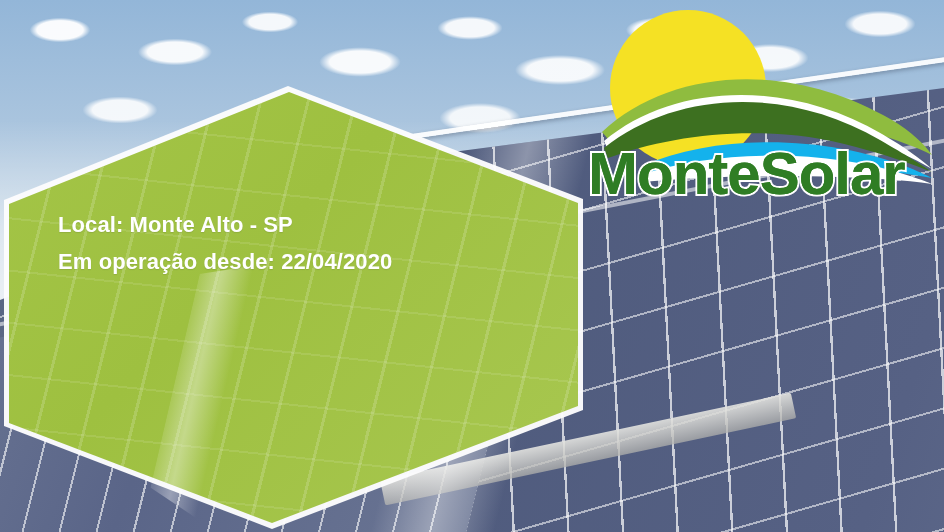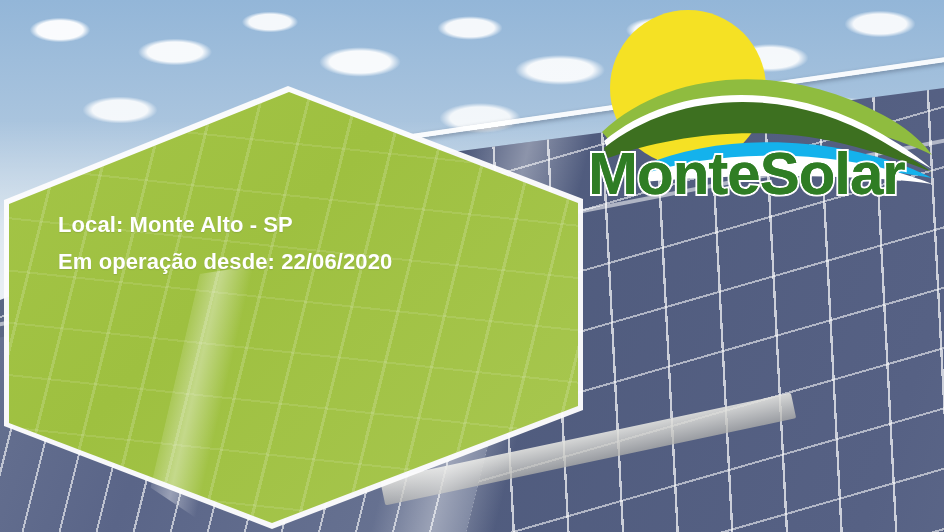--- a/index.html
+++ b/index.html
@@ -204,21 +204,21 @@
     <div class="panel-frame-top"></div>
   </div>
 
   <div class="hex-wrap">
     <div class="hex-border"></div>
     <div class="hex-fill"></div>
     <div class="hex-glare"></div>
 
     <div class="info">
       <div class="info-line">Local: Monte Alto - SP</div>
-      <div class="info-line">Em operação desde: 22/06/2020</div>
+      <div class="info-line">Em operação desde: 22/04/2020</div>
     </div>
   </div>
 
   <div class="logo">
     <svg viewBox="0 0 364 190" xmlns="http://www.w3.org/2000/svg" aria-hidden="true">
 
       <circle cx="108" cy="80" r="78" fill="#f5e124"></circle>
 
       <path d="M22,124 C90,60 210,52 312,112 C332,124 344,136 352,147
                C338,140 318,132 296,126 C200,98 104,112 36,140 Z" fill="#8fbc3f"></path>

